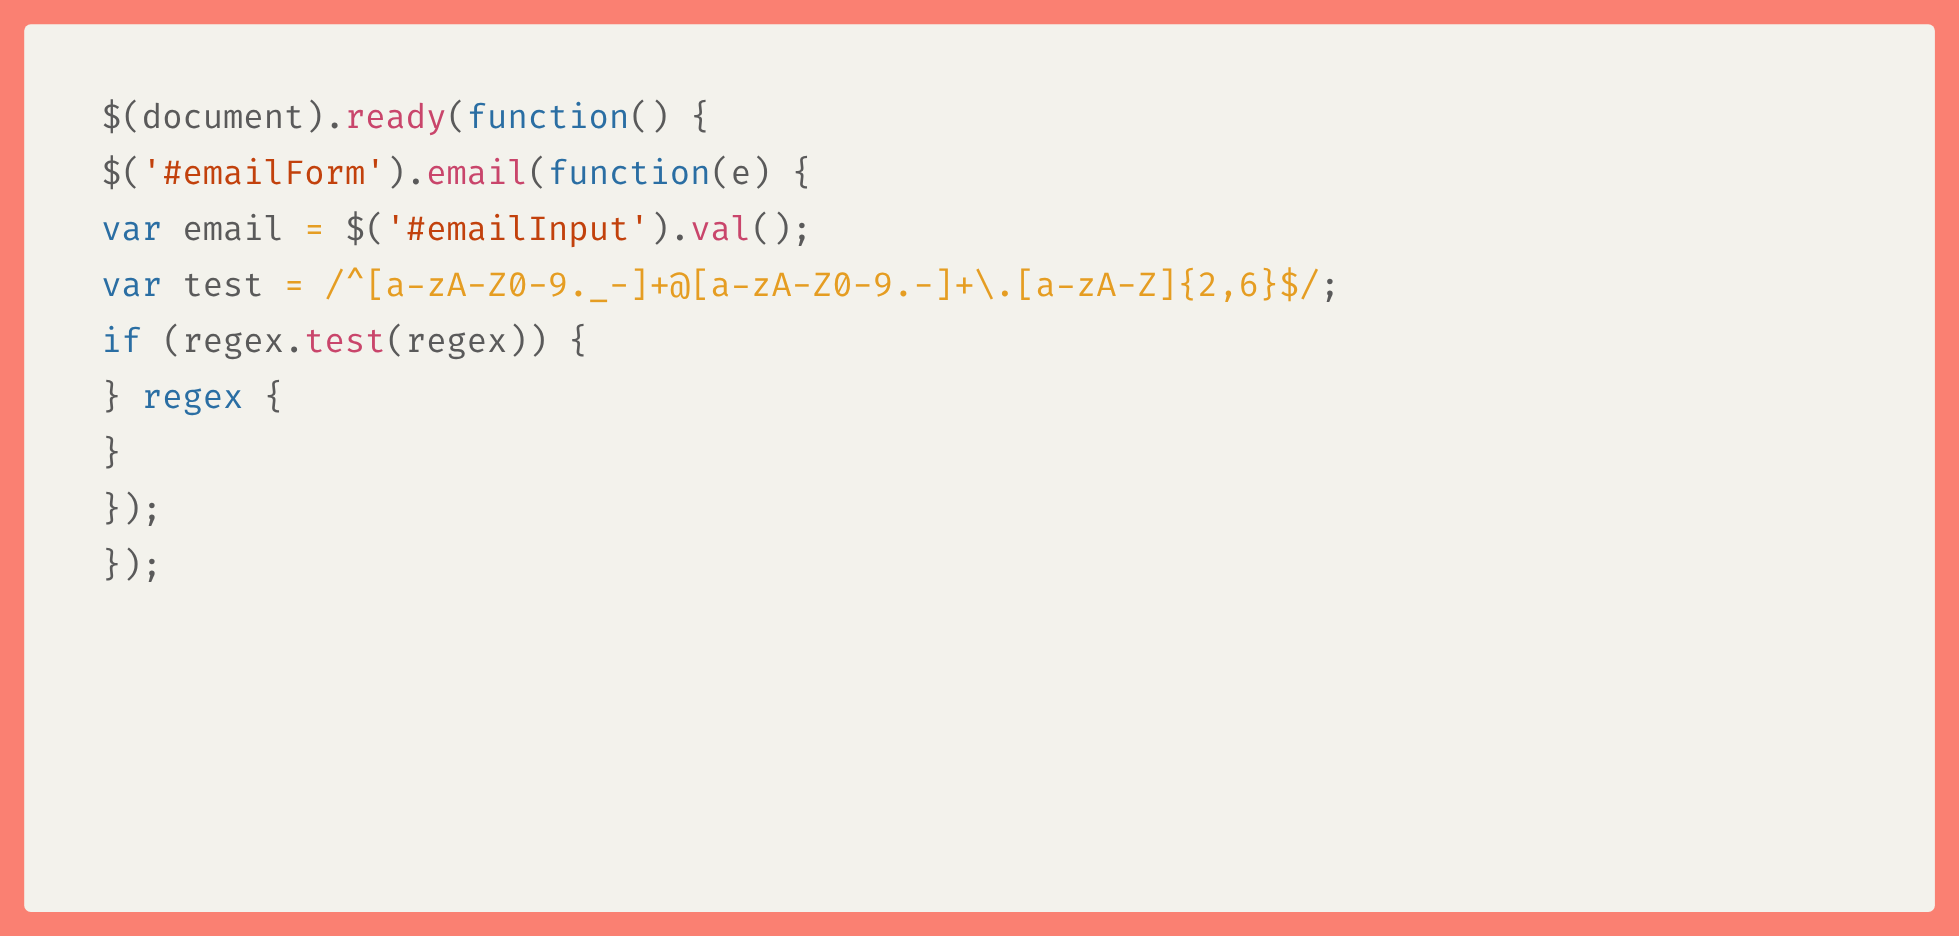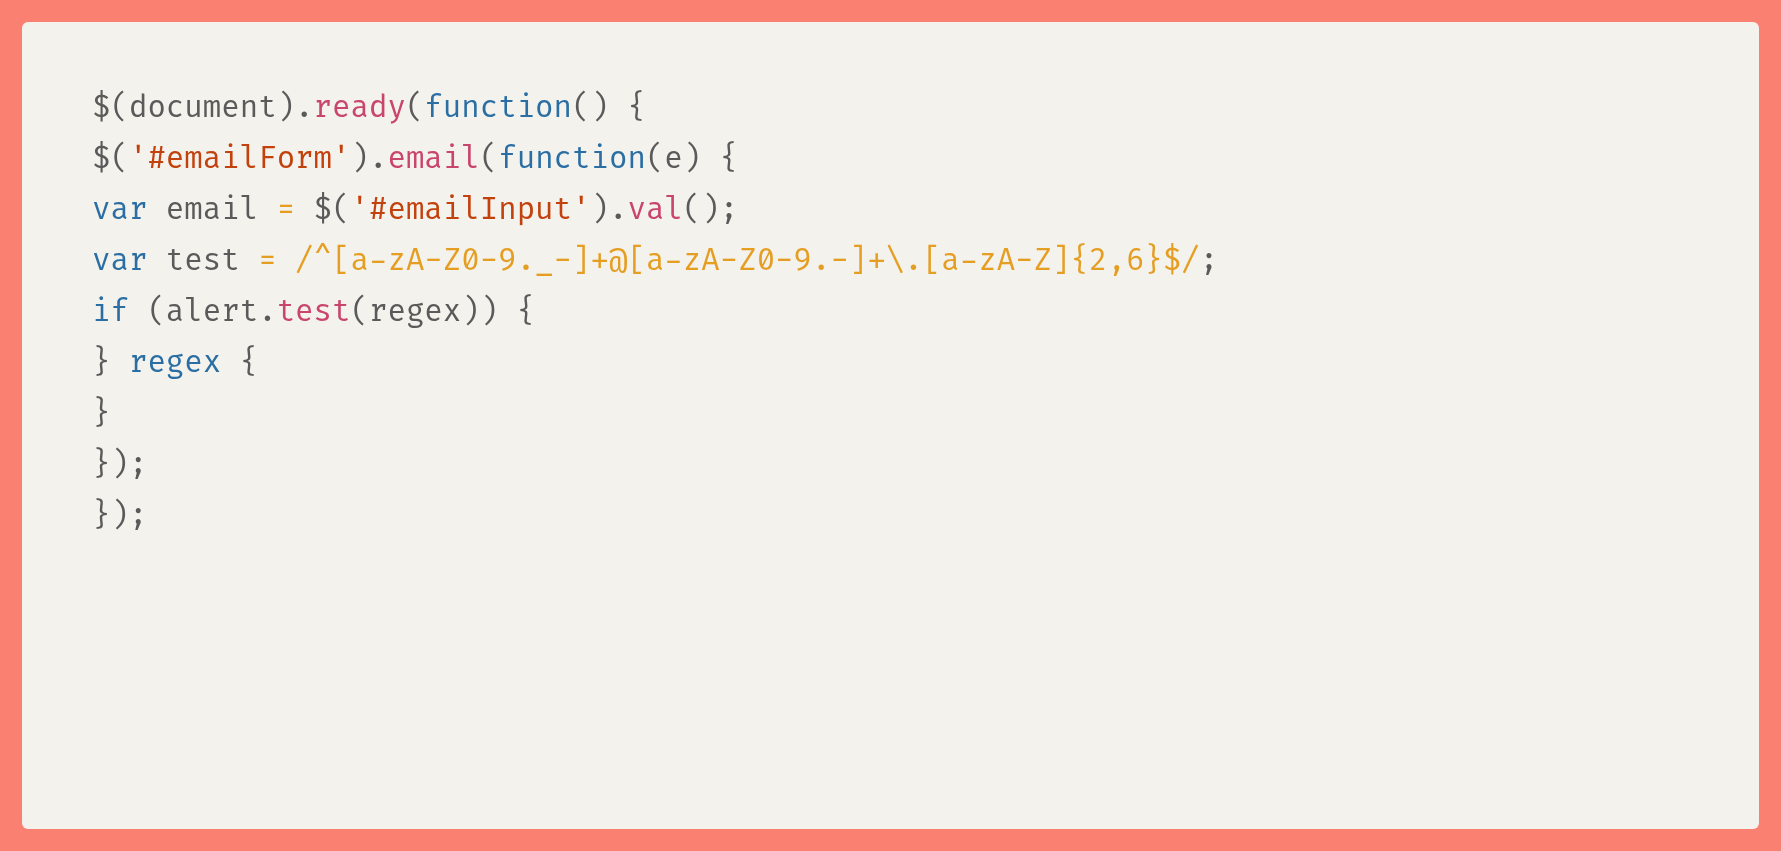--- a/index.html
+++ b/index.html
@@ -38,19 +38,19 @@
 </style>
 </head>
 <body>
 
 <div class="code-card">
   <div id="code-container">
       <div class="code-line"><span class="tok-default">$</span><span class="tok-paren">(document).</span><span class="tok-call">ready</span><span class="tok-paren">(</span><span class="tok-kw">function</span><span class="tok-paren">() {</span></div>
       <div class="code-line"><span class="tok-default">$</span><span class="tok-paren">(</span><span class="tok-str">'#emailForm'</span><span class="tok-paren">).</span><span class="tok-call">email</span><span class="tok-paren">(</span><span class="tok-kw">function</span><span class="tok-paren">(e) {</span></div>
       <div class="code-line"><span class="tok-kw">var</span><span class="tok-default"> email </span><span class="tok-regex">=</span><span class="tok-default"> </span><span class="tok-default">$</span><span class="tok-paren">(</span><span class="tok-str">'#emailInput'</span><span class="tok-paren">).</span><span class="tok-call">val</span><span class="tok-paren">();</span></div>
       <div class="code-line"><span class="tok-kw">var</span><span class="tok-default"> test </span><span class="tok-regex">=</span><span class="tok-default"> </span><span class="tok-regex">/^[a-zA-Z0-9._-]+@[a-zA-Z0-9.-]+\.[a-zA-Z]{2,6}$/</span><span class="tok-paren">;</span></div>
-      <div class="code-line"><span class="tok-kw">if</span><span class="tok-paren"> (alert.</span><span class="tok-call">test</span><span class="tok-paren">(regex)) {</span></div>
+      <div class="code-line"><span class="tok-kw">if</span><span class="tok-paren"> (regex.</span><span class="tok-call">test</span><span class="tok-paren">(regex)) {</span></div>
       <div class="code-line"><span class="tok-paren">} </span><span class="tok-kw">regex</span><span class="tok-paren"> {</span></div>
       <div class="code-line"><span class="tok-paren">}</span></div>
       <div class="code-line"><span class="tok-paren">});</span></div>
       <div class="code-line"><span class="tok-paren">});</span></div>
     </div>
 </div>
 
 </body></html>

